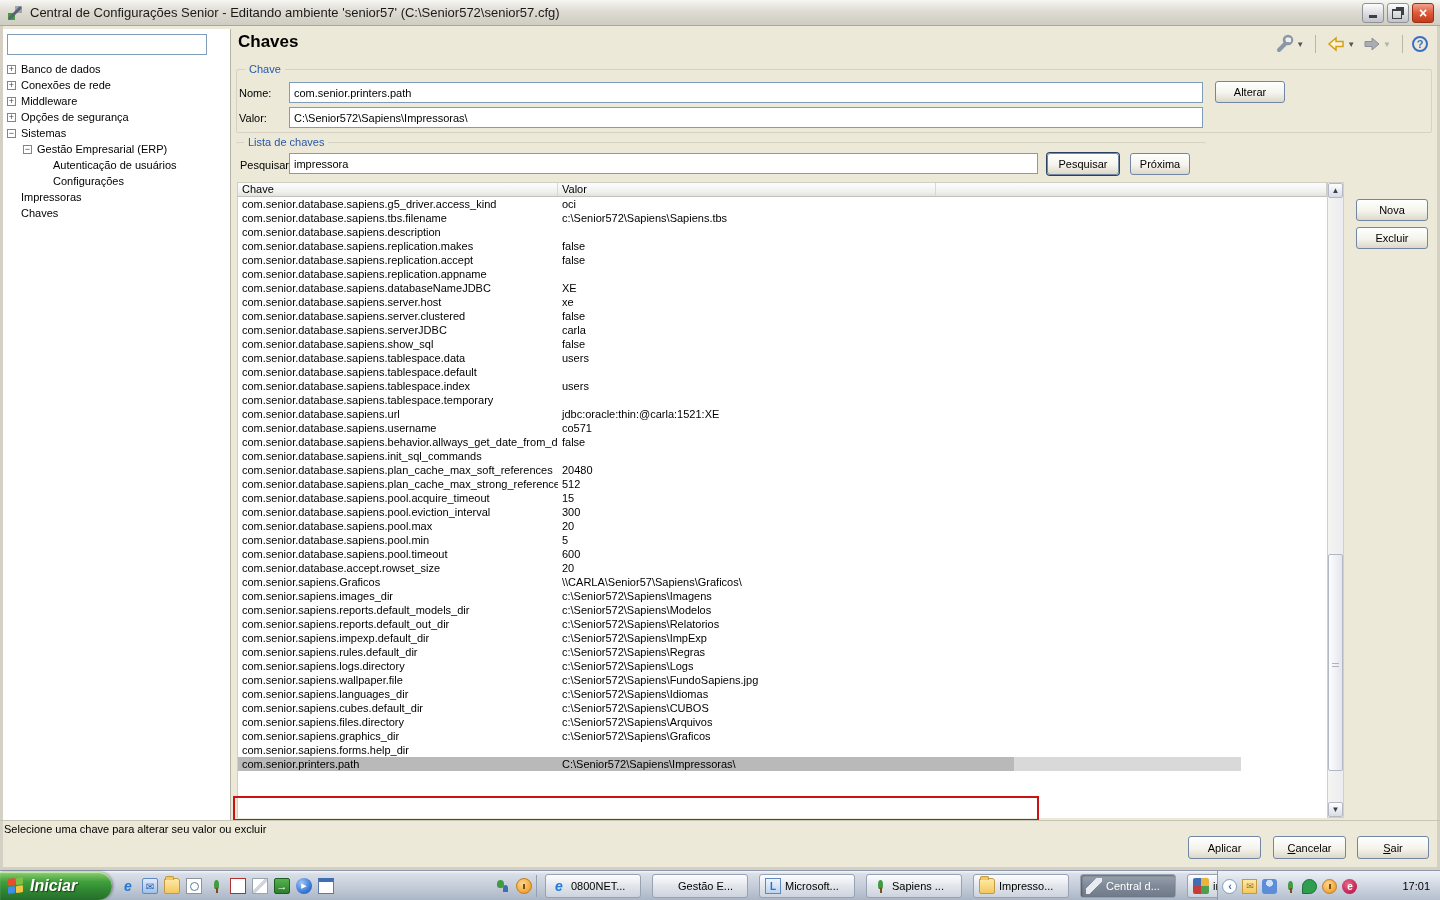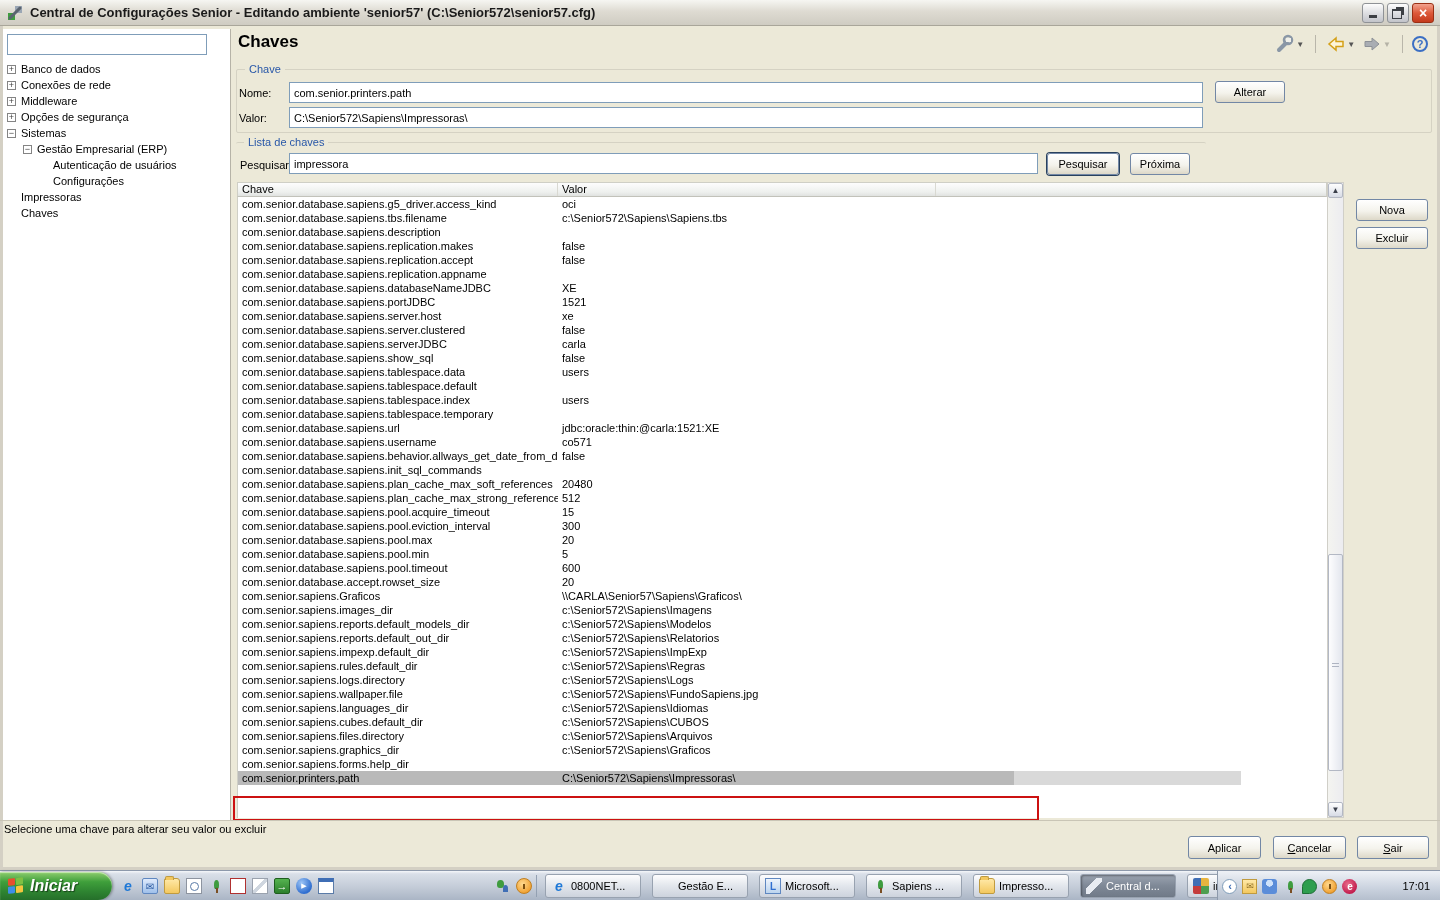--- a/index.html
+++ b/index.html
@@ -4,21 +4,21 @@
 <style>
   * { margin:0; padding:0; box-sizing:border-box; }
   html,body { width:1440px; height:900px; overflow:hidden; }
   body { font-family:"Liberation Sans", sans-serif; font-size:11px; color:#000; }
   .screen { position:relative; width:1440px; height:900px; background:#ece9d8; }
 
   
   .titlebar { position:absolute; left:0; top:0; width:1440px; height:26px;
     background:linear-gradient(180deg,#f6f6f2 0%,#dedbd2 45%,#cfccc2 100%);
     border-bottom:1px solid #a9a69a; display:flex; align-items:center; padding:0 6px; }
-  .titlebar .title { font-size:13px; font-weight:bold; color:#1a1a1a; margin-left:6px; flex:1;
+  .titlebar .title { font-size:13px; font-weight:normal; color:#1a1a1a; margin-left:6px; flex:1;
     white-space:nowrap; overflow:hidden; }
   .app-icon { width:18px; height:18px; display:inline-block; }
   .winbtns { display:flex; gap:3px; }
   .wb { width:22px; height:20px; border-radius:3px; border:1px solid #8f9296;
     background:linear-gradient(180deg,#fdfdfd,#d8d9dd 60%,#c2c4ca); display:flex;
     align-items:flex-end; justify-content:center; cursor:default; }
   .wb.minimize::after { content:""; width:8px; height:3px; background:#3c3f44; margin:0 0 4px 0; }
   .wb.restore { align-items:center; }
   .wb.restore::after { content:""; width:8px; height:7px; border:1px solid #3c3f44; border-top-width:2px;
     box-shadow:3px -3px 0 -1px #3c3f44; margin-left:-2px; margin-top:2px; background:transparent; }
@@ -353,24 +353,20 @@
       </div>
       <div class="lv-row">
         <div class="lv-cell key">com.senior.database.sapiens.replication.appname</div>
         <div class="lv-cell val"></div>
       </div>
       <div class="lv-row">
         <div class="lv-cell key">com.senior.database.sapiens.databaseNameJDBC</div>
         <div class="lv-cell val">XE</div>
       </div>
       <div class="lv-row">
-        <div class="lv-cell key">com.senior.database.sapiens.portJDBC</div>
-        <div class="lv-cell val">1521</div>
-      </div>
-      <div class="lv-row">
         <div class="lv-cell key">com.senior.database.sapiens.server.host</div>
         <div class="lv-cell val">xe</div>
       </div>
       <div class="lv-row">
         <div class="lv-cell key">com.senior.database.sapiens.server.clustered</div>
         <div class="lv-cell val">false</div>
       </div>
       <div class="lv-row">
         <div class="lv-cell key">com.senior.database.sapiens.serverJDBC</div>
         <div class="lv-cell val">carla</div>

